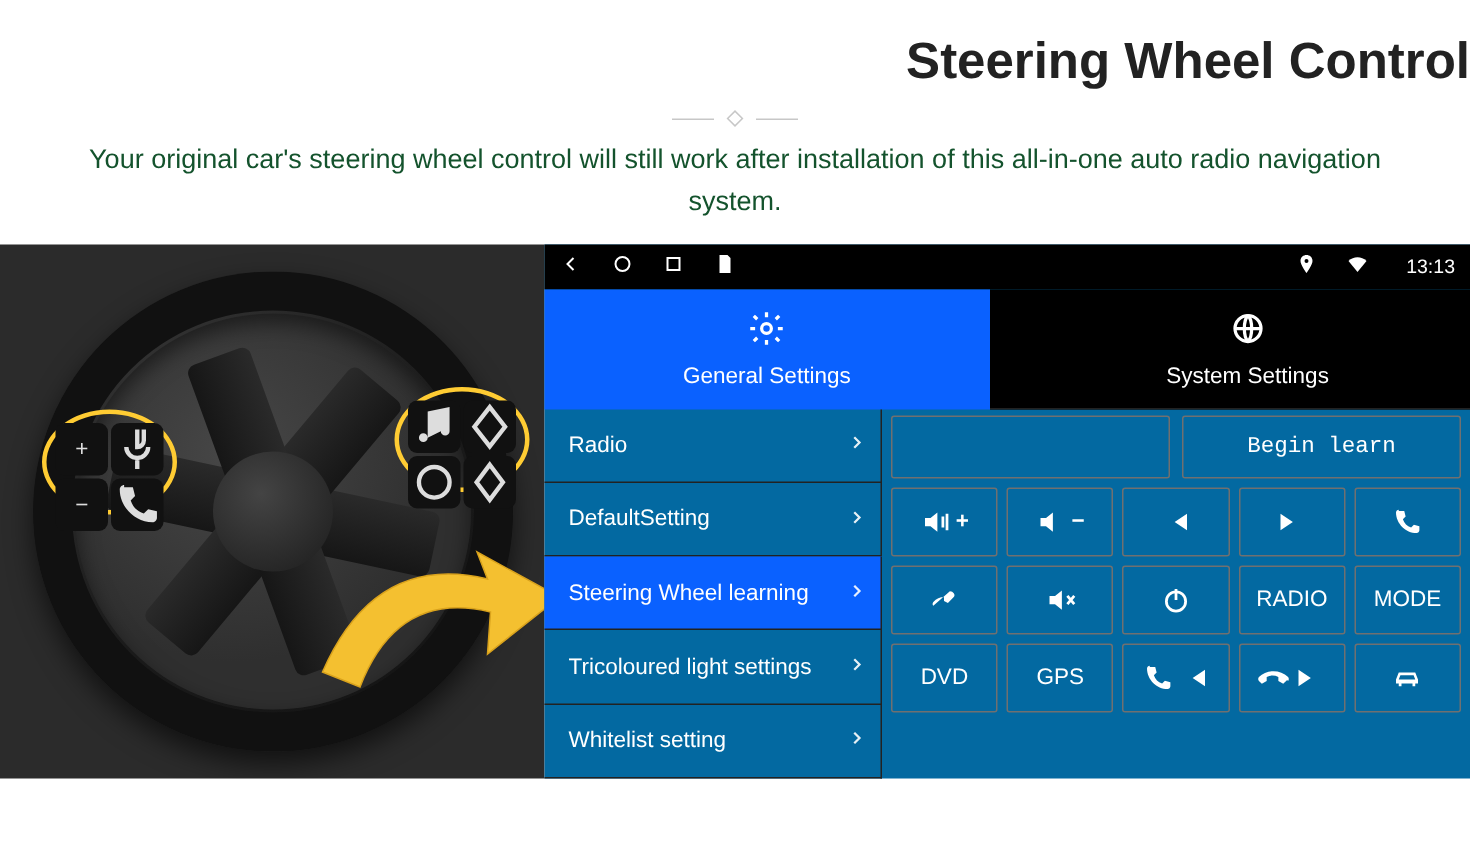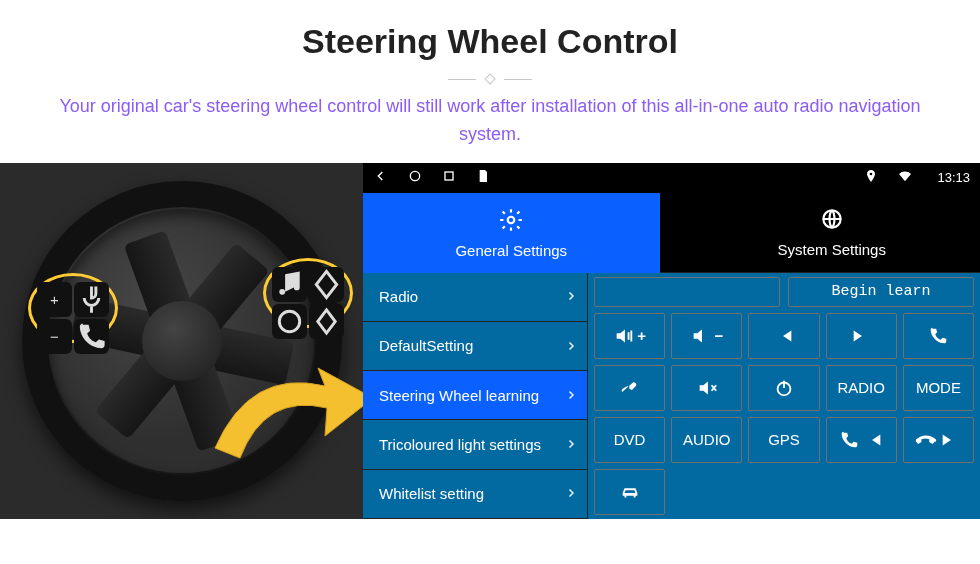--- a/index.html
+++ b/index.html
@@ -9,21 +9,21 @@
   font-family: "Segoe UI", Arial, sans-serif;
   background: #fff;
   overflow: hidden;
 }
 
 
 .hero-title {
   font-size: 34px;
   font-weight: 700;
   color: #222;
-  text-align: center;
+  text-align: right;
   margin-top: 22px;
 }
 .hero-sep {
   display: flex;
   align-items: center;
   justify-content: center;
   margin: 14px 0 10px;
 }
 .hero-sep .line {
   height: 1px;
@@ -32,21 +32,21 @@
 }
 .hero-sep .diamond {
   width: 8px;
   height: 8px;
   border: 1px solid #c7c7c7;
   transform: rotate(45deg);
   margin: 0 10px;
 }
 .hero-desc {
   font-size: 18px;
-  color: #8b5cf6;
+  color: #14532d;
   text-align: center;
   line-height: 1.55;
   width: 870px;
   margin: 0 auto 14px;
 }
 
 
 .composite {
   display: flex;
   height: 356px;
@@ -473,21 +473,20 @@
           <div class="cell">
             <svg viewBox="0 0 24 24" fill="none" stroke="#fff" stroke-width="2">
                 <circle cx="12" cy="13" r="7"></circle>
                 <path d="M12 4v8"></path>
               </svg>
           </div>
           <div class="cell">RADIO</div>
           <div class="cell">MODE</div>
 
           <div class="cell">DVD</div>
-          <div class="cell">AUDIO</div>
           <div class="cell">GPS</div>
           <div class="cell">
             <span class="phone-combo">
               <svg width="14" height="14" viewBox="0 0 24 24" fill="#fff">
                   <path d="M6 3c-1 0-2 1-2 2 0 8 7 15 15 15 1 0 2-1 2-2v-3l-4-1-2 2c-3-1-5-3-6-6l2-2-1-4H6z"></path>
                 </svg>
               <svg width="14" height="14" viewBox="0 0 24 24" fill="#fff">
                   <path d="M6 6v12M20 6l-9 6 9 6V6z"></path>
                 </svg>
             </span>

